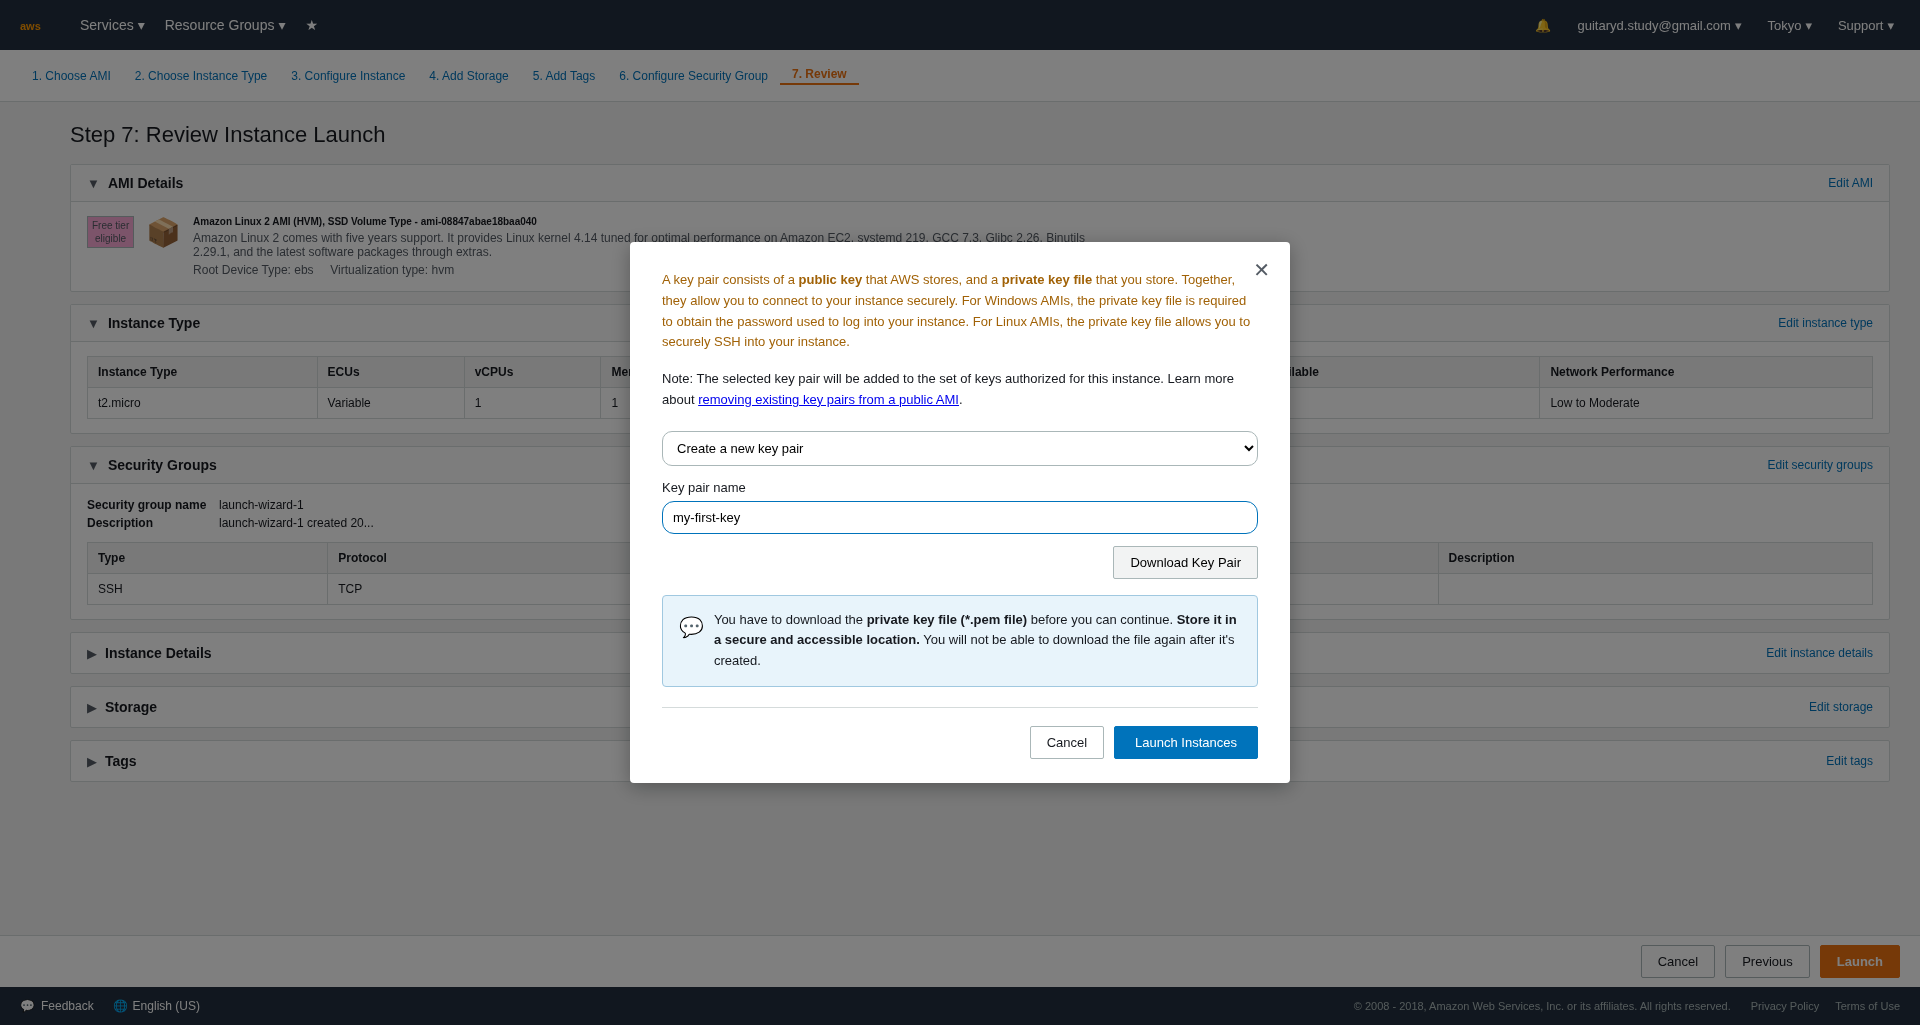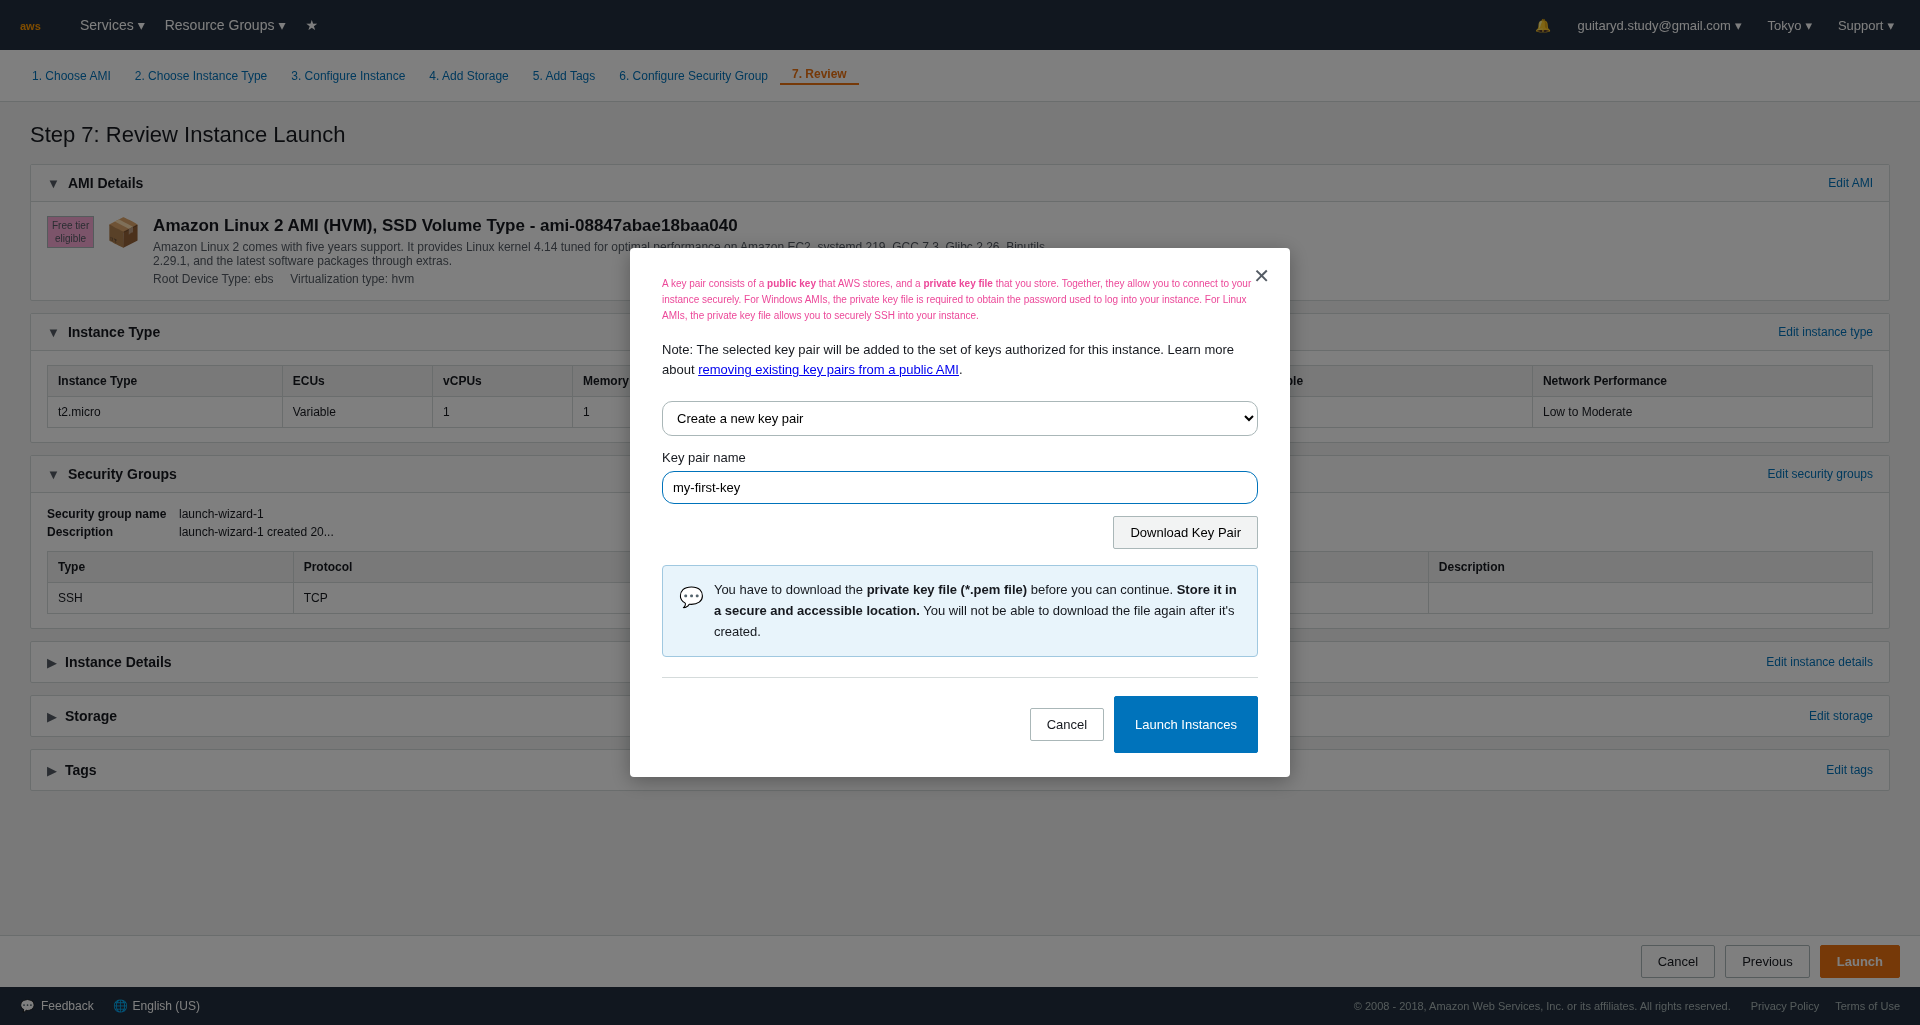--- a/index.html
+++ b/index.html
@@ -54,20 +54,21 @@
       color: #ec7211;
       border-bottom: 2px solid #ec7211;
       font-weight: bold;
       padding-bottom: 2px;
     }
 
     
     .main-content {
       padding: 20px 30px;
       position: relative;
+      margin-left: 40px;
     }
     .page-title {
       font-size: 22px;
       font-weight: 400;
       margin-bottom: 16px;
       color: #16191f;
     }
 
     
     .section {
@@ -96,21 +97,21 @@
     .section-header .edit-link {
       color: #0073bb;
       font-size: 12px;
       cursor: pointer;
     }
 
     .section-body { padding: 14px 16px; }
 
     
     .ami-row { display: flex; align-items: flex-start; gap: 12px; }
-    .ami-info .ami-name { font-weight: bold; font-size: 17px; }
+    .ami-info .ami-name { font-weight: bold; font-size: 10px; }
     .ami-info .ami-desc { font-size: 12px; color: #545b64; margin-top: 4px; max-width: 900px; }
     .ami-info .ami-meta { font-size: 12px; color: #545b64; margin-top: 4px; }
     .free-tier-badge {
       background: #f9a8d4;
       border: 1px solid #aab7b8;
       font-size: 10px;
       padding: 2px 4px;
       color: #545b64;
       text-align: center;
       line-height: 1.3;
@@ -220,23 +221,23 @@
       top: 18px;
       right: 20px;
       font-size: 20px;
       cursor: pointer;
       color: #545b64;
       background: none;
       border: none;
       line-height: 1;
     }
     .modal-body-text {
-      font-size: 10px;
+      font-size: 13px;
       line-height: 1.6;
-      color: #ec4899;
+      color: #a16207;
       margin-bottom: 16px;
     }
     .modal-body-text b { font-weight: bold; }
     .modal-note {
       font-size: 13px;
       line-height: 1.6;
       color: #16191f;
       margin-bottom: 20px;
     }
     .modal-select-row {
@@ -297,21 +298,21 @@
     .modal-alert .alert-icon { font-size: 20px; flex-shrink: 0; color: #0073bb; margin-top: 1px; }
     .modal-alert b { font-weight: bold; }
     .modal-divider { border: none; border-top: 1px solid #d5dbdb; margin: 0 0 18px; }
     .modal-footer {
       display: flex;
       justify-content: flex-end;
       gap: 10px;
       align-items: center;
     }
     .btn-modal-cancel { background: #fff; border: 1px solid #aab7b8; border-radius: 2px; padding: 8px 16px; font-size: 13px; cursor: pointer; color: #16191f; }
-    .btn-launch { background: #0073bb; border: 1px solid #0073bb; border-radius: 2px; padding: 20px 20px; font-size: 13px; color: #fff; cursor: pointer; }
+    .btn-launch { background: #0073bb; border: 1px solid #0073bb; border-radius: 2px; padding: 8px 20px; font-size: 13px; color: #fff; cursor: pointer; }
   </style>
 </head>
 <body>
 
 <nav class="top-nav">
   <div class="aws-logo">
     <svg width="38" height="38" viewBox="0 0 38 38">
       <rect width="38" height="38" fill="#232f3e"></rect>
       <text x="4" y="24" font-size="11" fill="#f90" font-weight="bold" font-family="Arial">aws</text>
     </svg>

